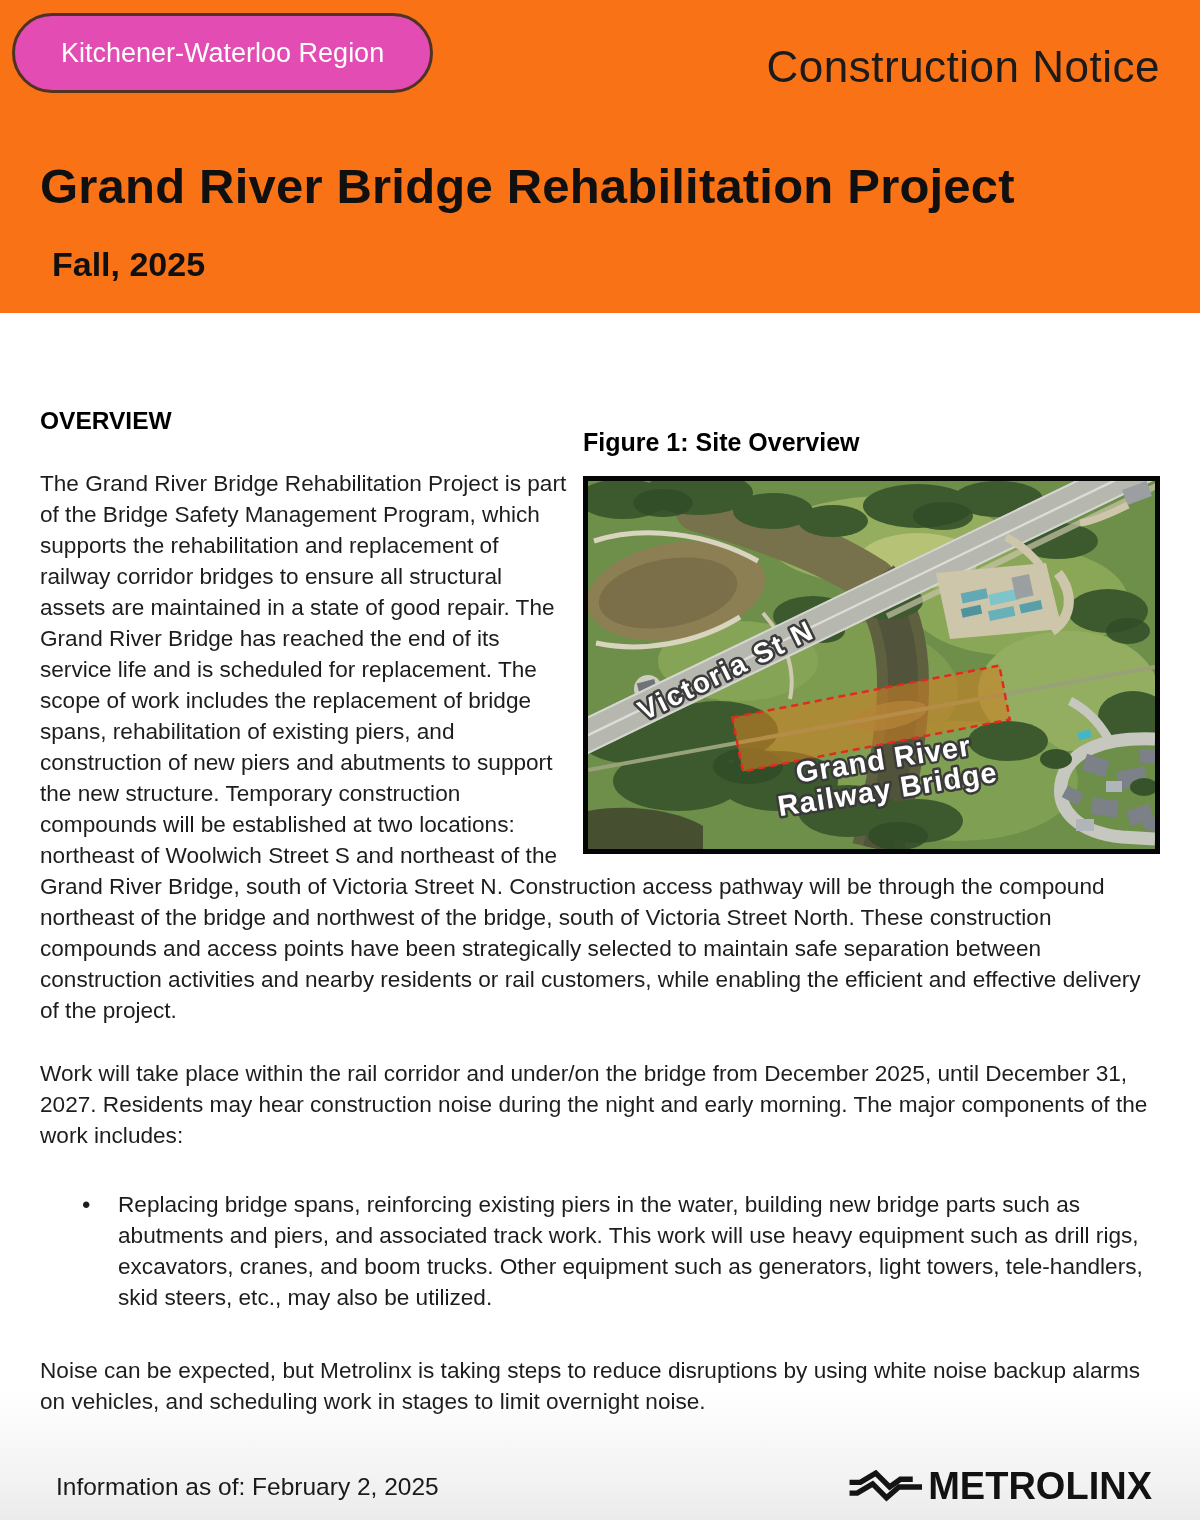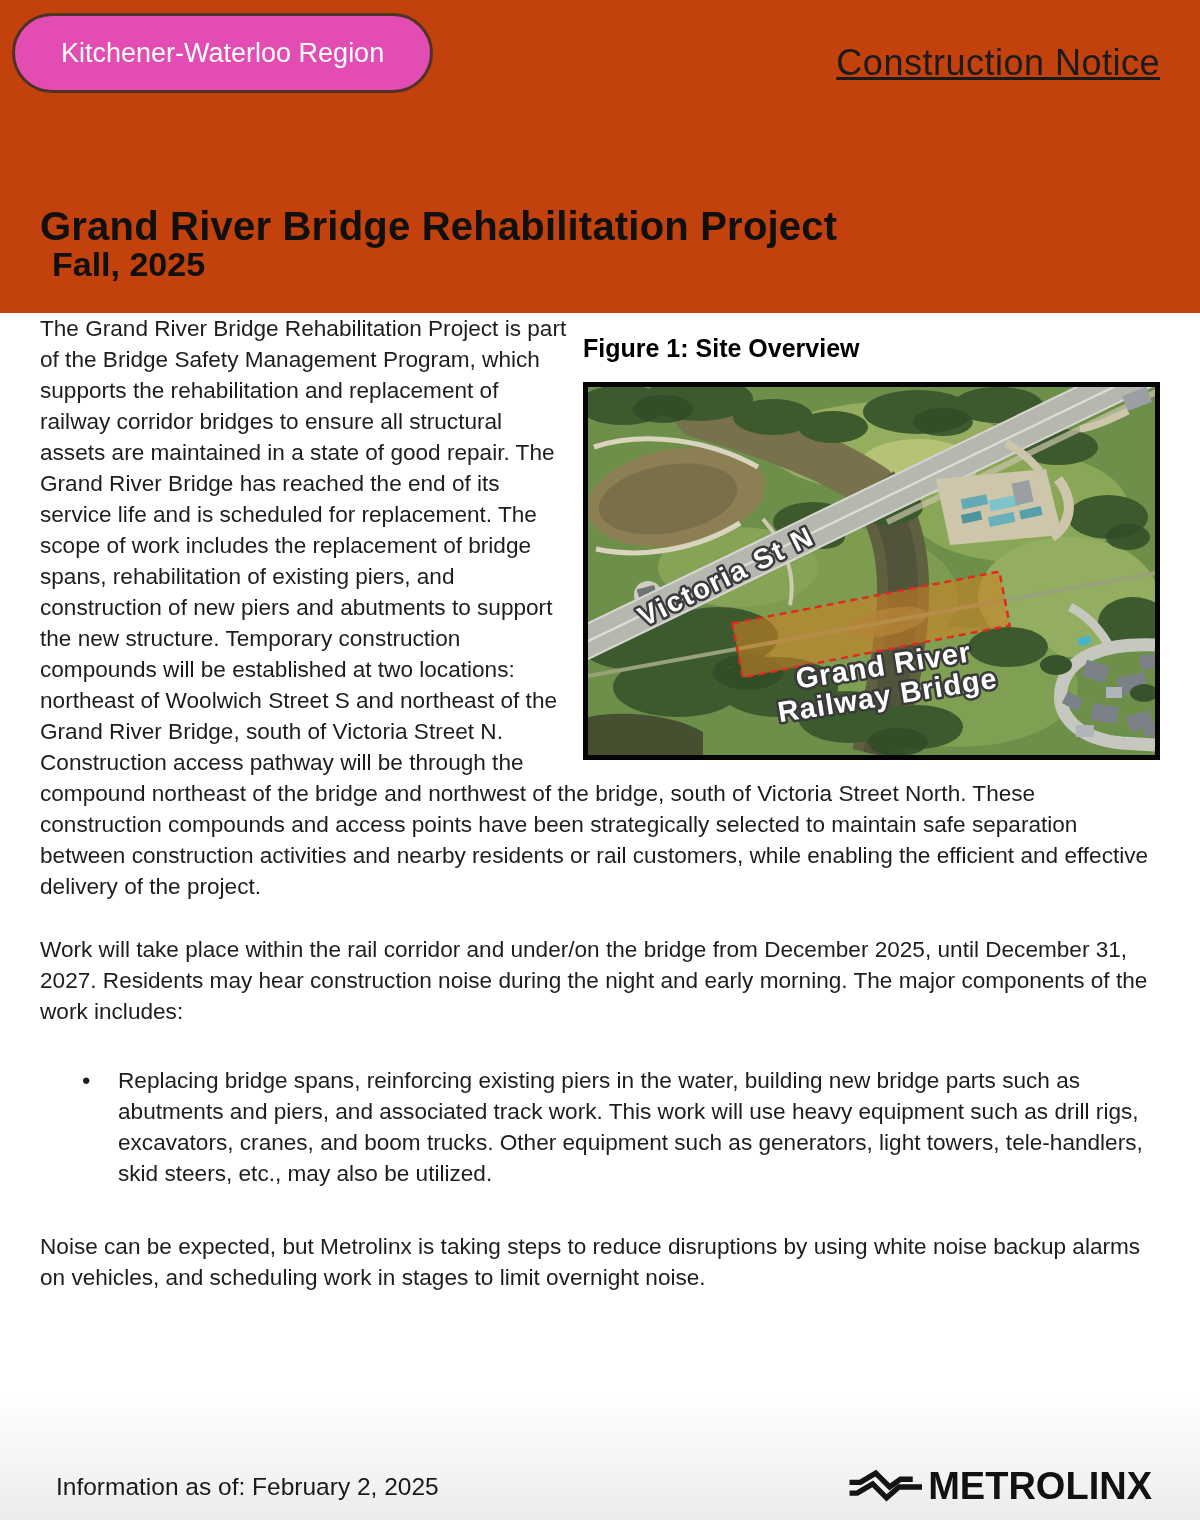--- a/index.html
+++ b/index.html
@@ -10,52 +10,50 @@
     height: 1520px;
     background: #ffffff;
     overflow: hidden;
     font-family: "Liberation Sans", sans-serif;
     color: #1d1d1d;
   }
   
   .band {
     position: relative;
     height: 313px;
-    background: #c2410c;
+    background: #f97316;
     padding-left: 15px;
   }
   .badge {
     position: absolute;
     left: 12px; top: 13px;
     height: 80px;
     display: inline-flex;
     align-items: center;
     padding: 0 46px;
     background: #e24cb3;
     border: 3px solid #4f3322;
     border-radius: 46px;
     color: #ffffff;
     font-size: 27px;
   }
   .notice-type {
     position: absolute;
     top: 42px; right: 40px;
-    font-size: 36px;
+    font-size: 44px;
     color: #1b1b1b;
     letter-spacing: 0.5px;
-    text-decoration: underline;
   }
   .doc-title {
     position: absolute;
     left: 40px; top: 158px;
-    font-size: 40px;
+    font-size: 49px;
     font-weight: bold;
     color: #101010;
     letter-spacing: 0.2px;
-    margin-top: 46px;
   }
   .doc-date {
     position: absolute;
     left: 52px; top: 245px;
     font-size: 34px;
     font-weight: bold;
     color: #101010;
   }
   
   .content {
@@ -267,20 +265,21 @@
             <rect x="147" y="210" width="272" height="55" fill="#c98125" fill-opacity="0.6" stroke="#e02b1e" stroke-width="2.5" stroke-dasharray="7 5"></rect>
           </g>
 
           <text class="map-label" transform="translate(56,240) rotate(-26)" font-size="28" stroke-width="5" letter-spacing="2">Victoria St N</text>
           <text class="map-label" transform="translate(297,288) rotate(-9)" font-size="29" stroke-width="5" text-anchor="middle" letter-spacing="1">Grand River</text>
           <text class="map-label" transform="translate(301,318) rotate(-9)" font-size="29" stroke-width="5" text-anchor="middle" letter-spacing="1">Railway Bridge</text>
         </svg>
       </div>
     </figure>
 
+    <h2 class="sec overview">OVERVIEW</h2>
     <p class="para">The Grand River Bridge Rehabilitation Project is part of the Bridge Safety Management Program, which supports the rehabilitation and replacement of railway corridor bridges to ensure all structural assets are maintained in a state of good repair. The Grand River Bridge has reached the end of its service life and is scheduled for replacement. The scope of work includes the replacement of bridge spans, rehabilitation of existing piers, and construction of new piers and abutments to support the new structure. Temporary construction compounds will be established at two locations: northeast of Woolwich Street S and northeast of the Grand River Bridge, south of Victoria Street N. Construction access pathway will be through the compound northeast of the bridge and northwest of the bridge, south of Victoria Street North. These construction compounds and access points have been strategically selected to maintain safe separation between construction activities and nearby residents or rail customers, while enabling the efficient and effective delivery of the project.</p>
 
     <p class="para">Work will take place within the rail corridor and under/on the bridge from December 2025, until December 31, 2027.  Residents may hear construction noise during the night and early morning. The major components of the work includes:</p>
 
     <ul class="work-list">
       <li>
         <span>Replacing bridge spans, reinforcing existing piers in the water, building new bridge parts such as abutments and piers, and associated track work.  This work will use heavy equipment such as drill rigs, excavators, cranes, and boom trucks. Other equipment such as generators, light towers, tele-handlers, skid steers, etc., may also be utilized.</span>
       </li>
     </ul>
 

